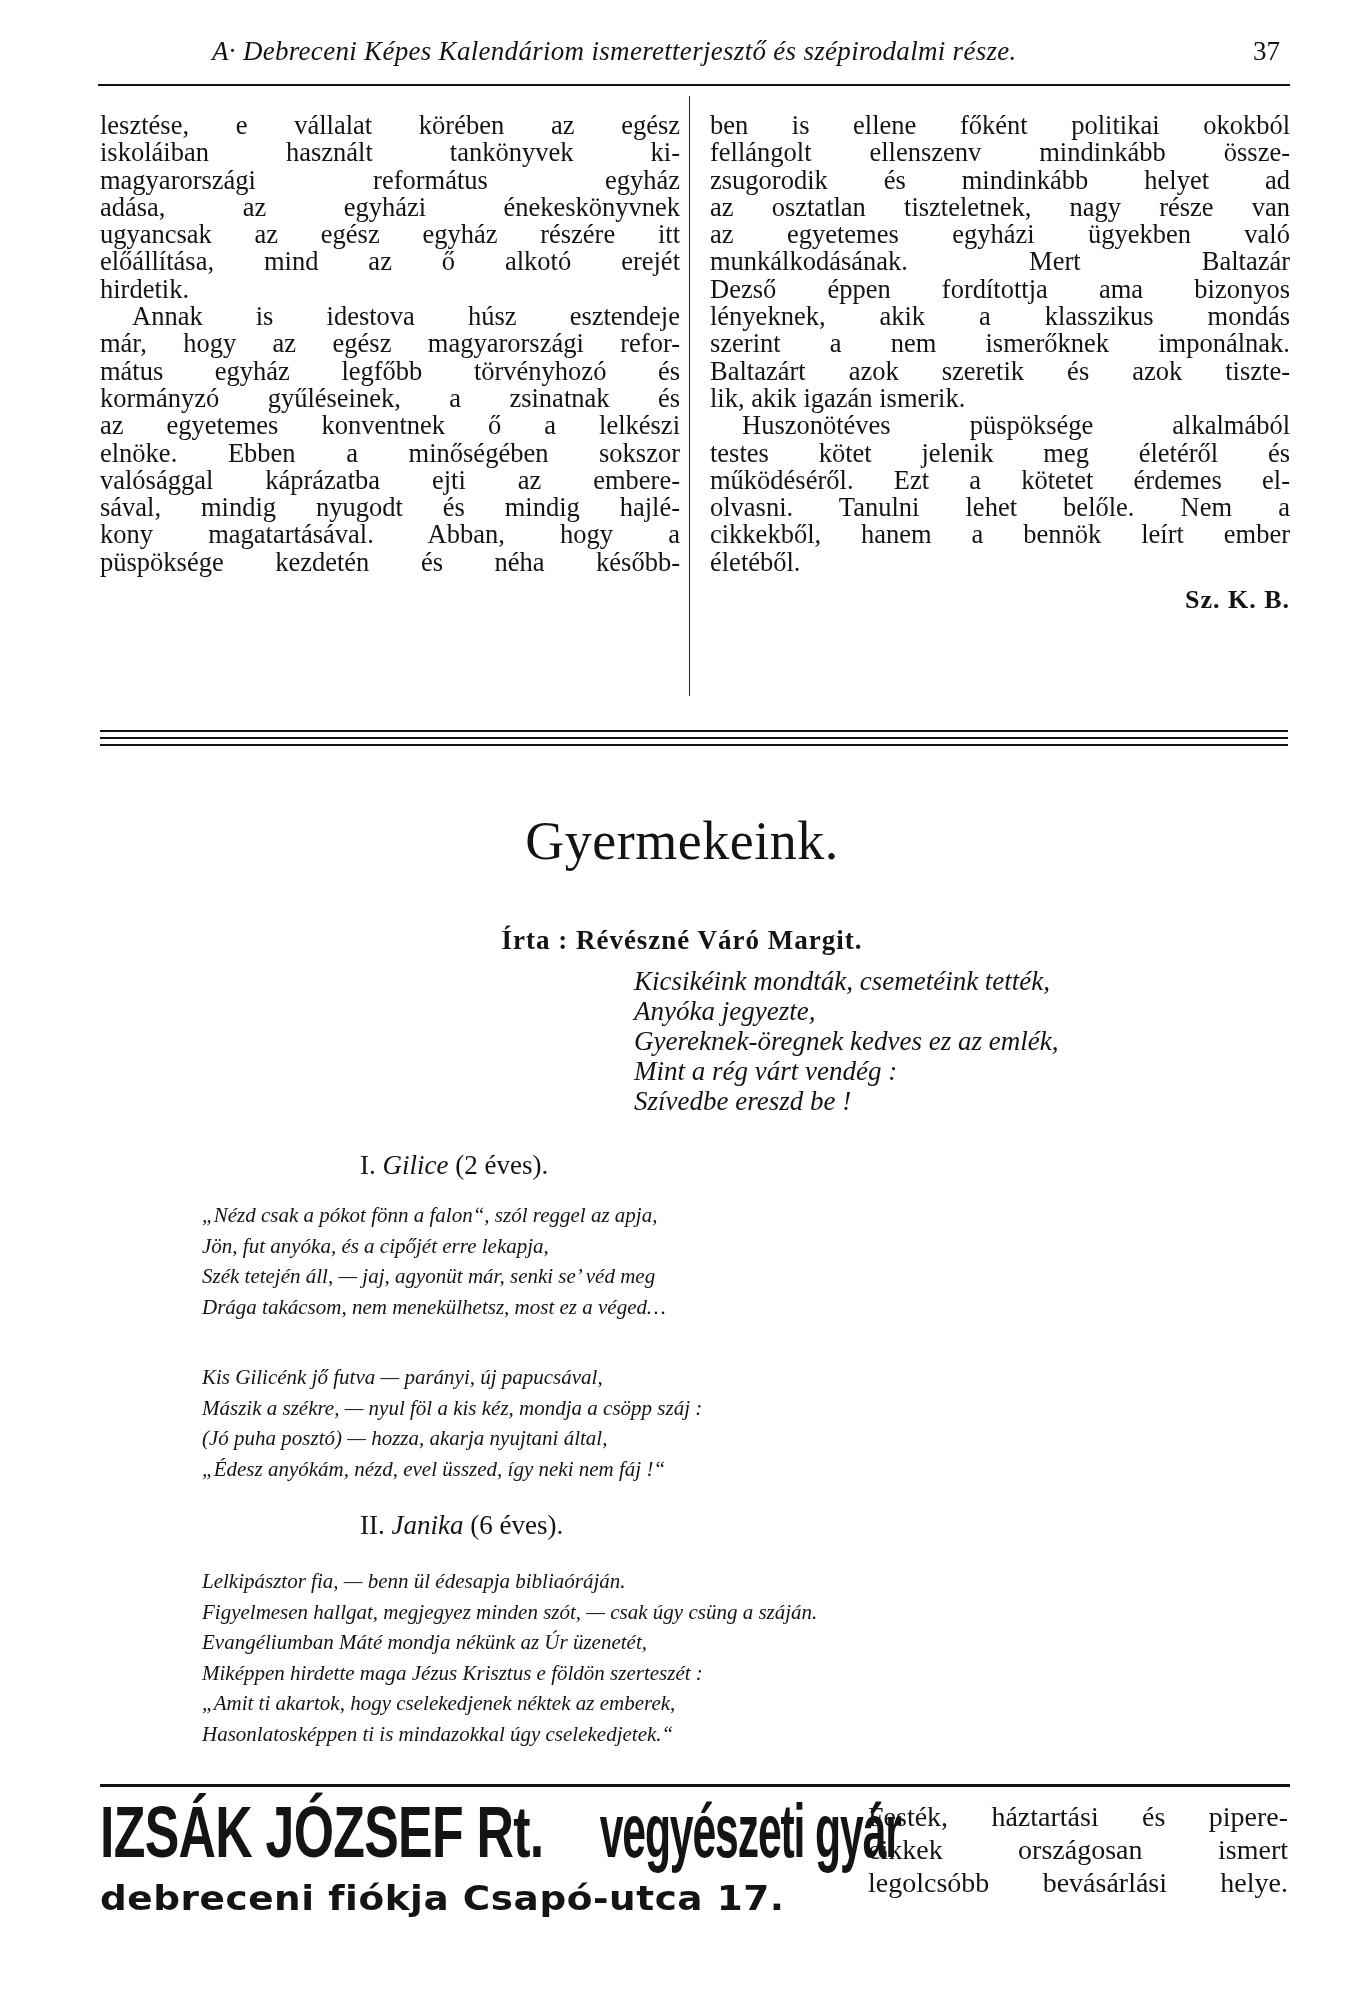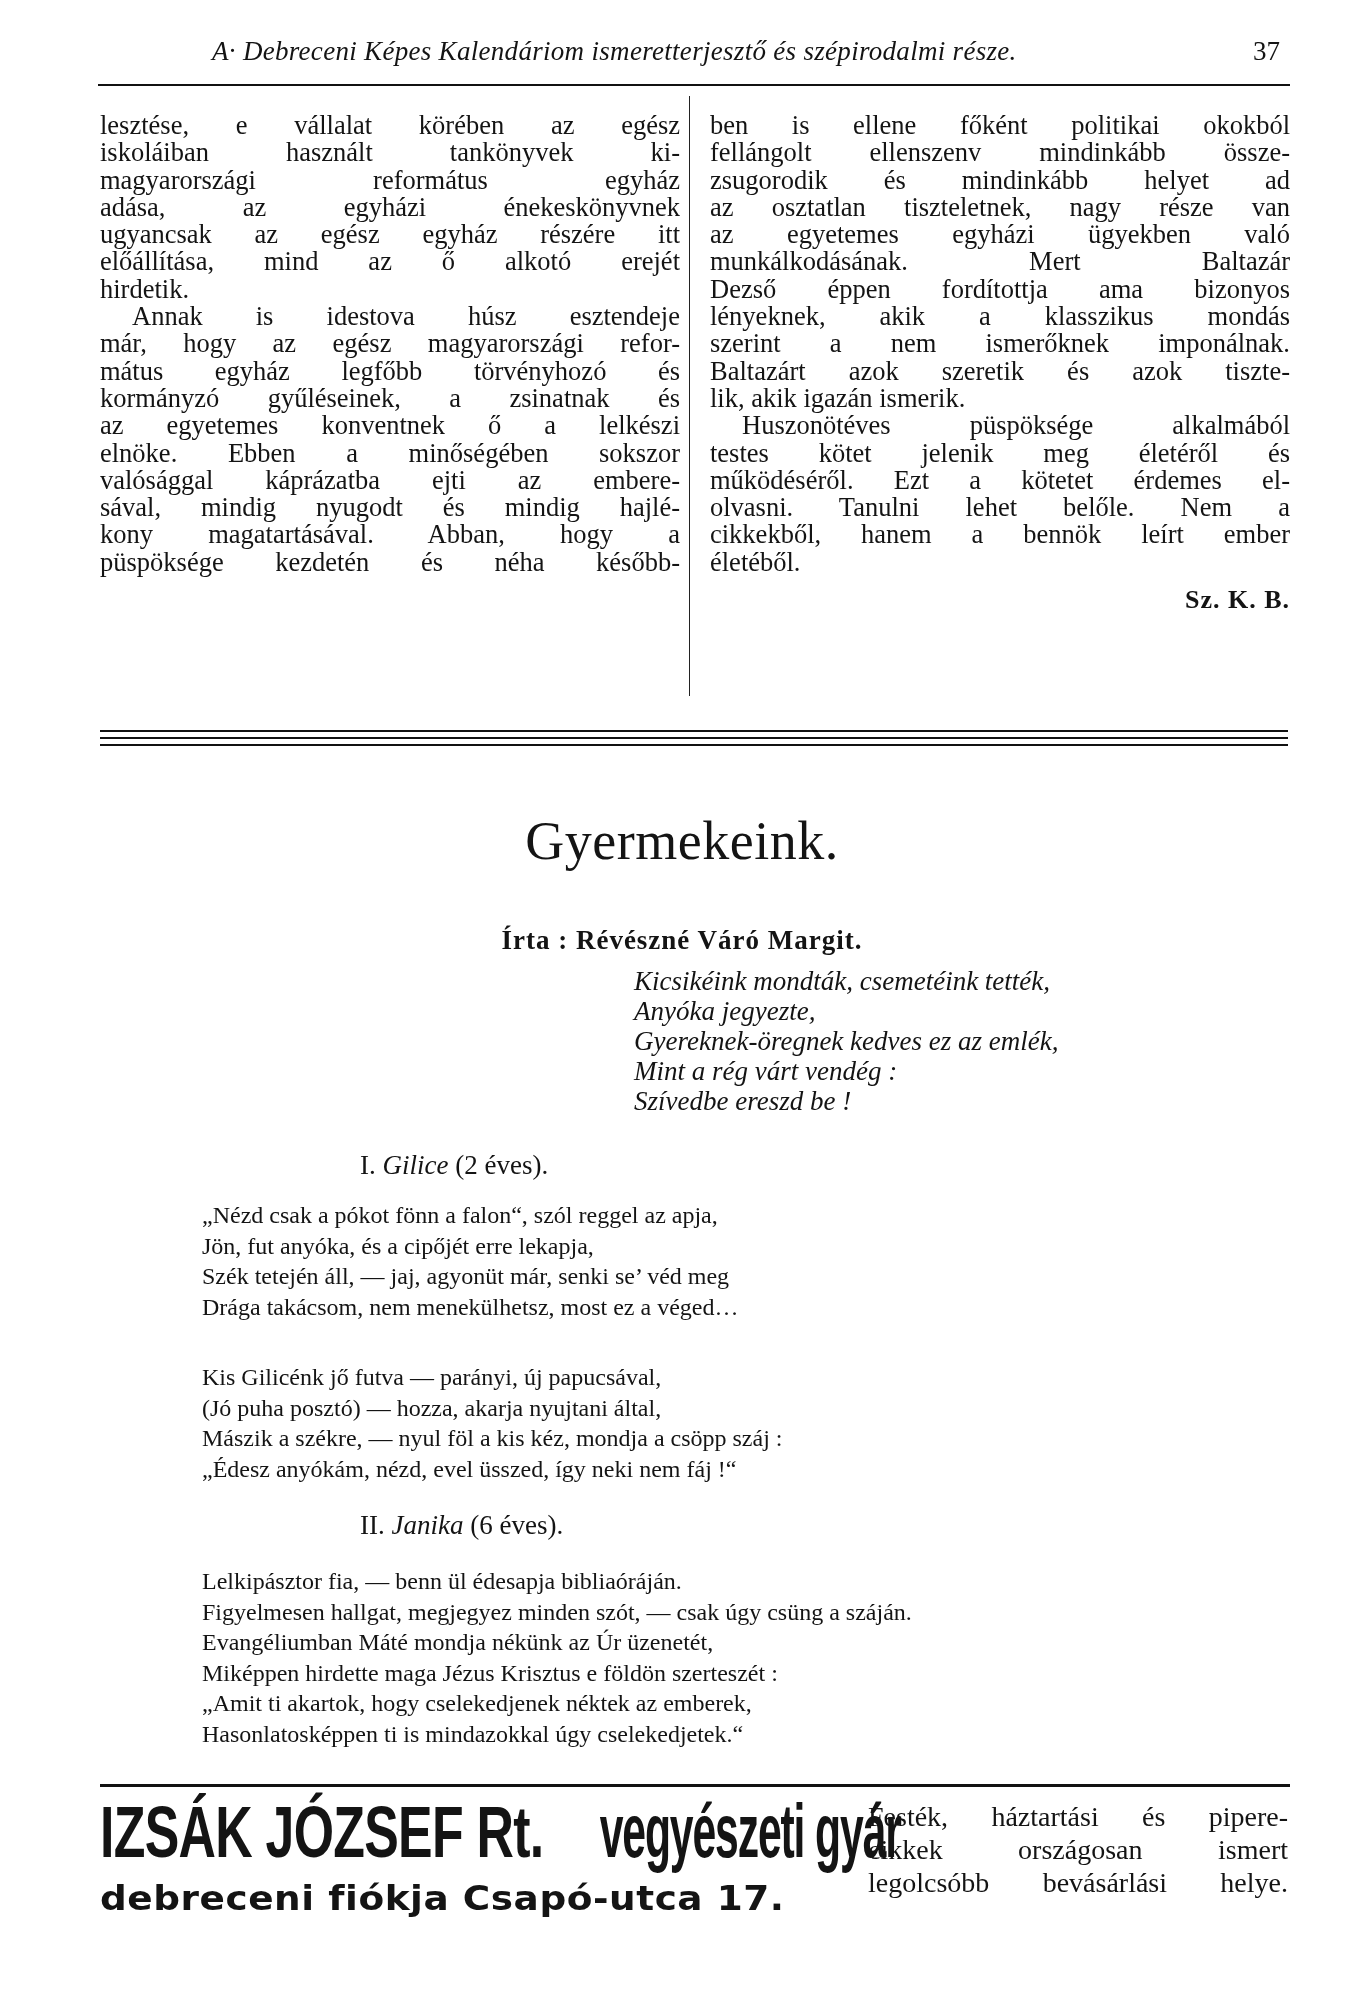--- a/index.html
+++ b/index.html
@@ -17,21 +17,21 @@
   .col-left { left:100px; }
   .col-right { left:710px; }
   .col-divider { left:689px; top:96px; width:0; height:600px; border-left:1.5px solid #222; }
   .signature { font-weight:bold; text-align:right; font-size:26px; margin-top:10px; letter-spacing:1px; }
   .triple-rule { left:100px; top:730px; width:1188px; }
   .triple-rule div { height:0; border-top:2.5px solid #111; margin-bottom:5px; }
   .article-title { left:0; top:810px; width:1364px; text-align:center; font-size:54px; letter-spacing:0.5px; }
   .article-author { left:0; top:925px; width:1364px; text-align:center; font-size:27px; font-weight:bold; letter-spacing:1px; }
   .motto { left:634px; top:966px; font-style:italic; font-size:27px; line-height:30px; white-space:nowrap; }
   .section-head { font-size:27px; white-space:nowrap; }
-  .verse { left:202px; font-size:24px; line-height:30.5px; white-space:nowrap; }
+  .verse { left:202px; font-size:21px; line-height:30.5px; white-space:nowrap;font-style:italic; }
   .ad-rule { left:100px; top:1784px; width:1190px; height:0; border-top:3px solid #111; }
   .ad-name { left:100px; top:1790px; font-family:"Liberation Sans","DejaVu Sans",sans-serif; font-weight:bold;
              font-size:72px; transform:scaleX(0.72); transform-origin:left top; white-space:nowrap; letter-spacing:-1px; line-height:82px; }
   .ad-name .thin { font-size:76px; transform:scaleX(0.78); display:inline-block; letter-spacing:-2px; }
   .ad-branch { left:100px; top:1878px; font-family:"DejaVu Sans","Liberation Sans",sans-serif; font-weight:bold;
                font-size:34px; white-space:nowrap; letter-spacing:0.5px; transform:scaleX(1.1); transform-origin:left top; }
   .ad-slogan { left:868px; top:1800px; width:420px; font-size:28px; line-height:33px; }
   .ad-slogan .line { display:block; text-align:justify; text-align-last:justify; white-space:nowrap; }
 </style>
 </head>
@@ -117,22 +117,22 @@
   <span>(2 éves).</span>
 </div>
 <div class="abs verse" style="top:1200px;">
   <div>„Nézd csak a pókot fönn a falon“, szól reggel az apja,</div>
   <div>Jön, fut anyóka, és a cipőjét erre lekapja,</div>
   <div>Szék tetején áll, — jaj, agyonüt már, senki se’ véd meg</div>
   <div>Drága takácsom, nem menekülhetsz, most ez a véged…</div>
 </div>
 <div class="abs verse" style="top:1362px;">
   <div>Kis Gilicénk jő futva — parányi, új papucsával,</div>
+  <div>Mászik a székre, — nyul föl a kis kéz, mondja a csöpp száj :</div>
   <div>(Jó puha posztó) — hozza, akarja nyujtani által,</div>
-  <div>Mászik a székre, — nyul föl a kis kéz, mondja a csöpp száj :</div>
   <div>„Édesz anyókám, nézd, evel üsszed, így neki nem fáj !“</div>
 </div>
 
 <div class="abs section-head" style="left:360px; top:1510px;">
   <span>II.</span>
   <span style="font-style:italic;">Janika</span>
   <span>(6 éves).</span>
 </div>
 <div class="abs verse" style="top:1566px;">
   <div>Lelkipásztor fia, — benn ül édesapja bibliaóráján.</div>

